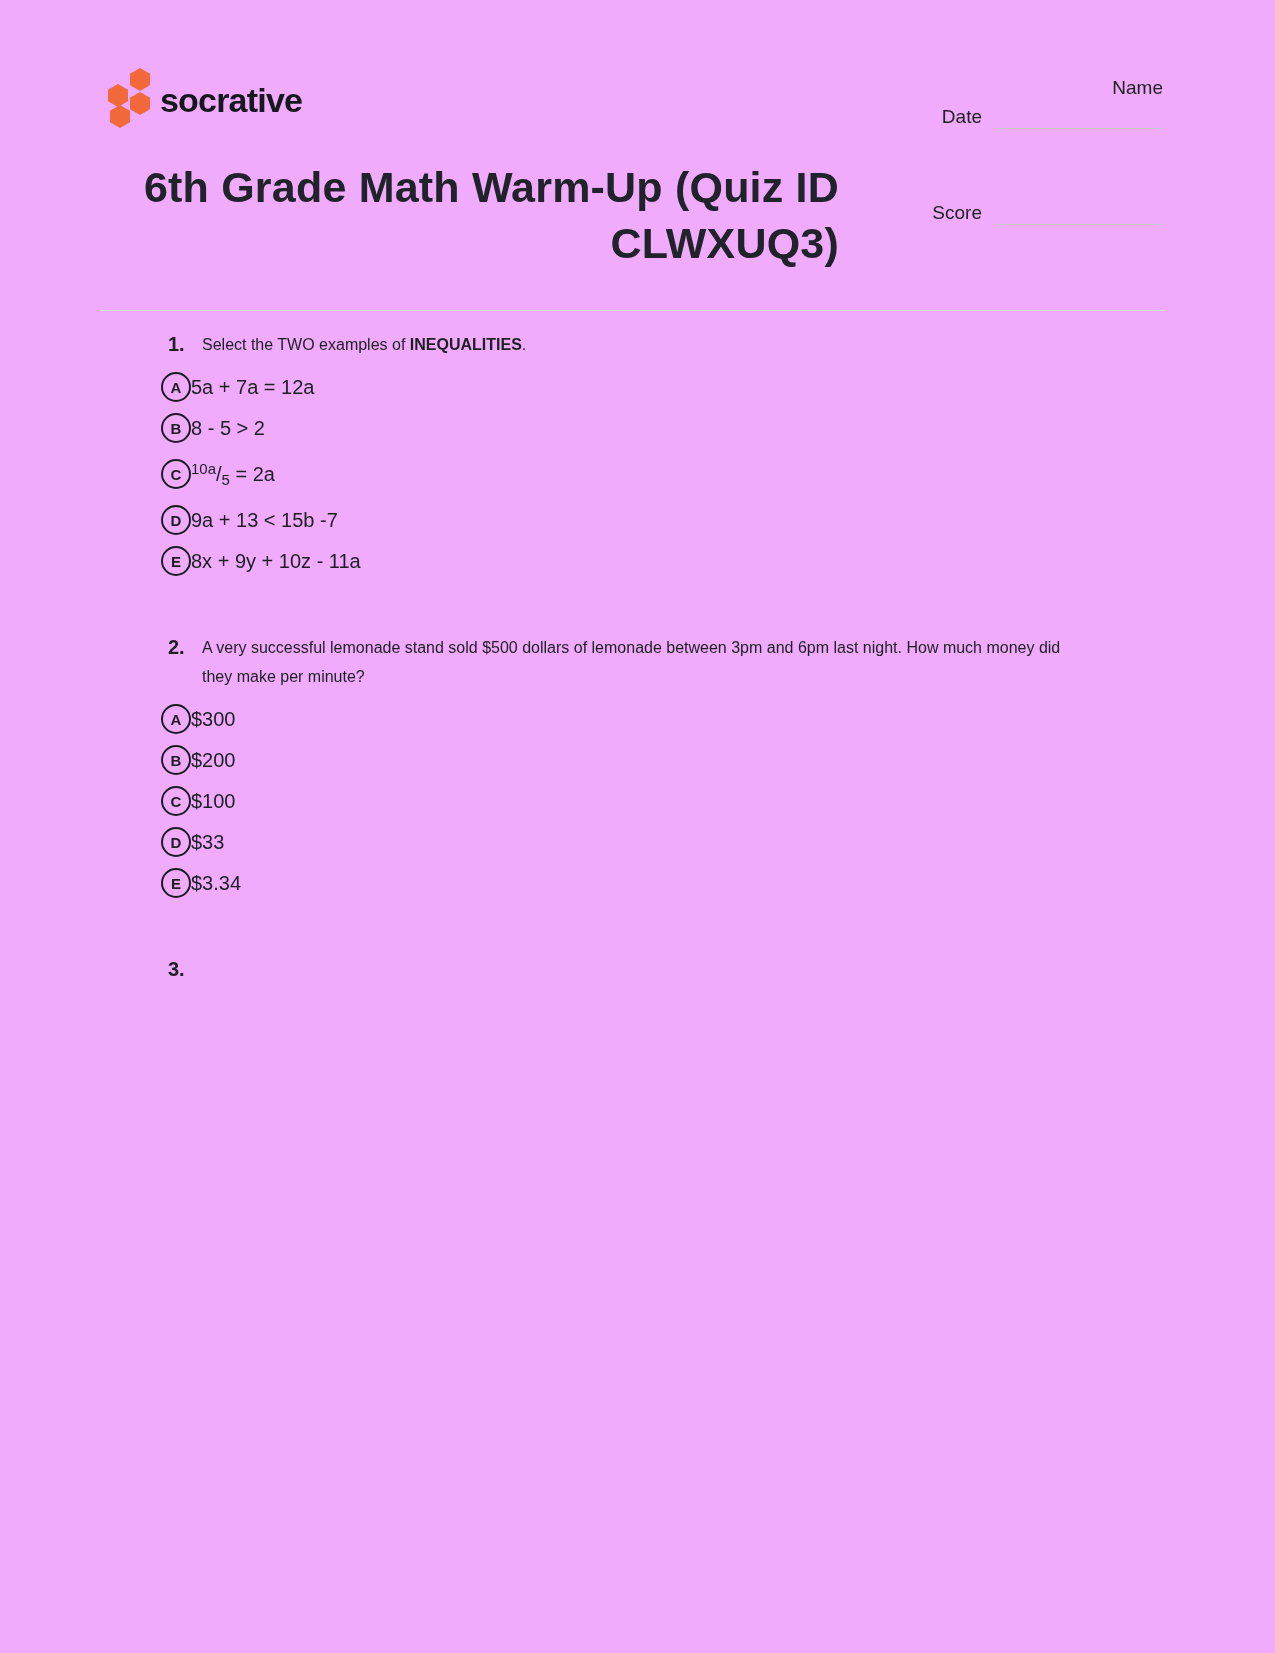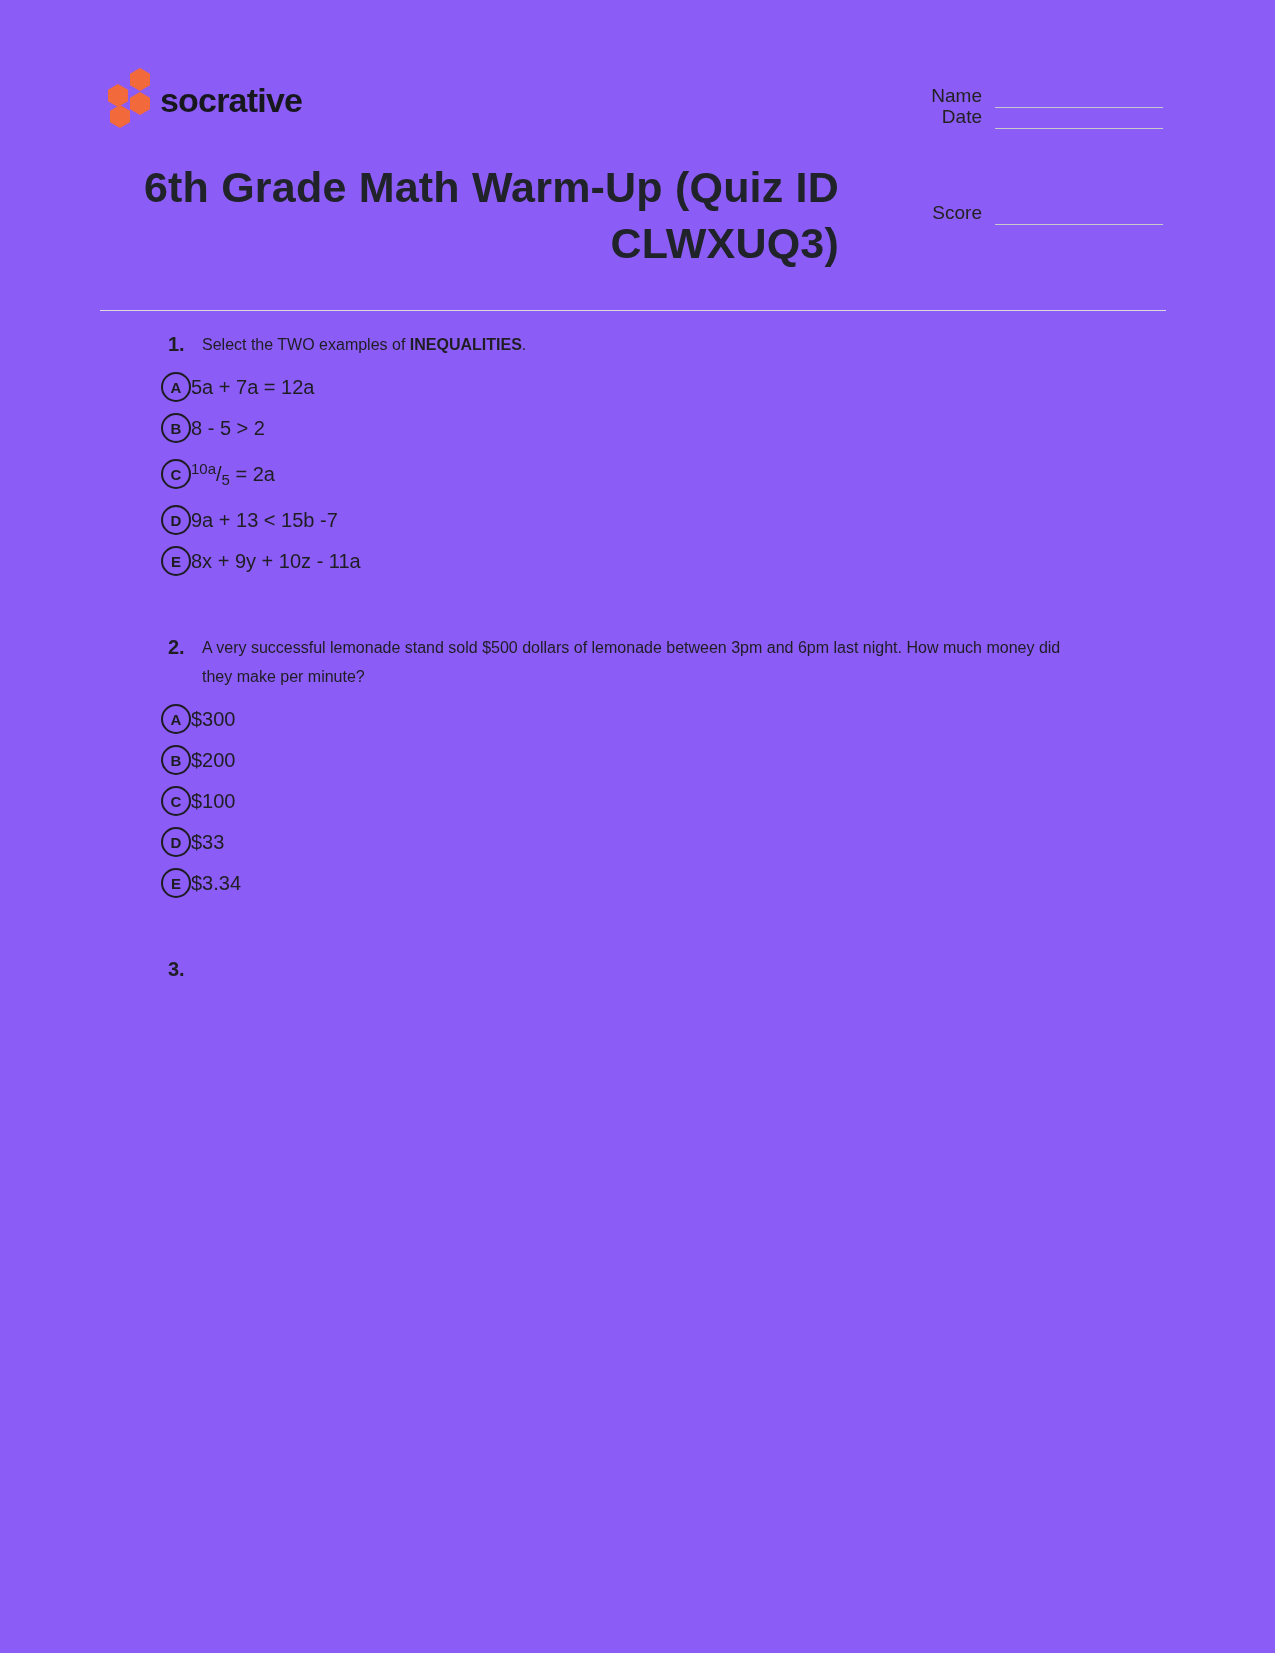--- a/index.html
+++ b/index.html
@@ -2,36 +2,36 @@
 <html style="--accent: #F2693B;"><head>
 <meta charset="utf-8">
 <style>
   :root { --accent:#F2693B; --ink:#1e1e23; --line:#c7c9cb; }
   * { margin:0; padding:0; box-sizing:border-box; }
   html,body { background:#ffffff; }
   body {
     width:1275px; height:1653px; position:relative;
     font-family:"Liberation Sans", sans-serif; color:var(--ink);
   }
-  .page { position:absolute; inset:0; background:#8b5cf6; }
+  .page { position:absolute; inset:0; background:#f0abfc; }
 
   
   .logo { position:absolute; left:100px; top:63px; width:260px; height:75px; }
   .hex { position:absolute; width:20px; height:23px; background:var(--accent);
          clip-path:polygon(50% 0,100% 25%,100% 75%,50% 100%,0 75%,0 25%); }
   .hex-top    { left:30px; top:5px;  }
   .hex-left   { left:8px;  top:21px; }
   .hex-right  { left:30px; top:29px; }
   .hex-bottom { left:10px; top:42px; }
   .logo-word { position:absolute; left:60px; top:18px; font-size:34px; font-weight:700;
                letter-spacing:-0.8px; color:#17171e; }
 
   
   .hrow { position:absolute; left:925px; width:238px; display:flex; align-items:flex-end; }
-  .row-name  { top:84px; }
+  .row-name  { top:76px;flex-direction:column; }
   .row-date  { top:105px; }
   .row-score { top:201px; }
   .flabel { width:57px; text-align:right; font-size:19px; line-height:24px; color:#222; }
   .fline  { flex:1; margin-left:13px; border-bottom:1.5px solid var(--line); height:22px; }
 
   
   .title { position:absolute; left:121px; top:159px; width:718px;
            font-size:43px; line-height:56px; font-weight:700; color:#20232a; letter-spacing:0.2px;text-align:right; }
   .divider { position:absolute; left:100px; top:310px; width:1066px; height:0;
              border:none; border-top:1.5px solid #d9dadb; }

